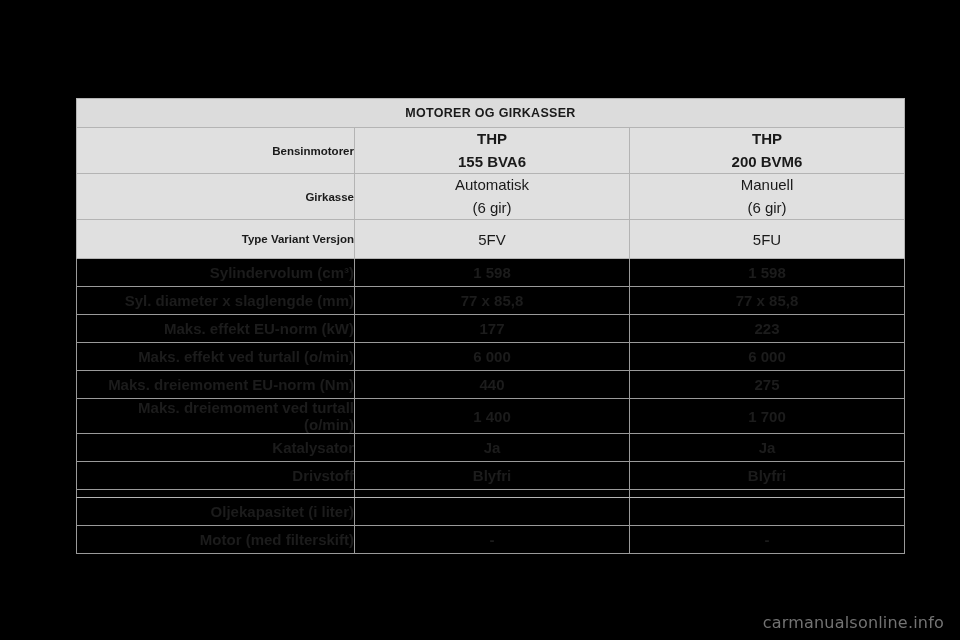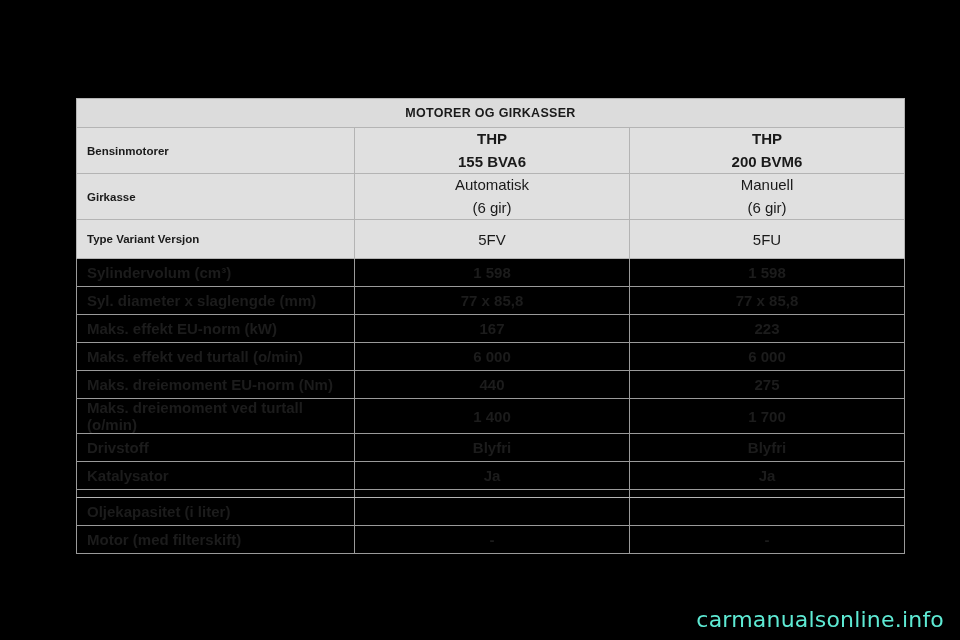--- a/index.html
+++ b/index.html
@@ -53,21 +53,21 @@
     font-weight: bold;
     font-size: 12.5px;
     letter-spacing: .3px;
     height: 28px;
     background: #dcdcdc !important;
   }
   .lbl {
     font-weight: bold;
     font-size: 11.5px;
     padding-left: 10px !important;
-    text-align: left;
+    text-align: right;
   }
   .val {
     text-align: center;
     font-size: 15px;
   }
   .val.b { font-weight: bold; }
   .r-2line { height: 42px; }
   .r-1line { height: 38px; }
   .ln { display: block; line-height: 1.5; }
 
@@ -94,22 +94,22 @@
     border-bottom: 1px solid #b4b4b4;
   }
 
   .dash { font-weight: bold; }
 
   
   .watermark {
     position: absolute;
     right: 16px;
     bottom: 8px;
-    color: #5eead4;
-    font-size: 22px;
+    color: #737373;
+    font-size: 16px;
     letter-spacing: .2px;
     font-family: "DejaVu Sans", sans-serif;
   }
 </style>
 </head>
 <body>
 
 <div class="page">
 
   <table class="spec-table">
@@ -161,47 +161,47 @@
         <td class="val">1 598</td>
         <td class="val">1 598</td>
       </tr>
       <tr>
         <td class="lbl">Syl. diameter x slaglengde (mm)</td>
         <td class="val">77 x 85,8</td>
         <td class="val">77 x 85,8</td>
       </tr>
       <tr>
         <td class="lbl">Maks. effekt EU-norm (kW)</td>
-        <td class="val">167</td>
+        <td class="val">177</td>
         <td class="val">223</td>
       </tr>
       <tr>
         <td class="lbl">Maks. effekt ved turtall (o/min)</td>
         <td class="val">6 000</td>
         <td class="val">6 000</td>
       </tr>
       <tr>
         <td class="lbl">Maks. dreiemoment EU-norm (Nm)</td>
         <td class="val">440</td>
         <td class="val">275</td>
       </tr>
       <tr>
         <td class="lbl">Maks. dreiemoment ved turtall (o/min)</td>
         <td class="val">1 400</td>
         <td class="val">1 700</td>
       </tr>
       <tr>
+        <td class="lbl">Katalysator</td>
+        <td class="val">Ja</td>
+        <td class="val">Ja</td>
+      </tr>
+      <tr>
         <td class="lbl">Drivstoff</td>
         <td class="val">Blyfri</td>
         <td class="val">Blyfri</td>
-      </tr>
-      <tr>
-        <td class="lbl">Katalysator</td>
-        <td class="val">Ja</td>
-        <td class="val">Ja</td>
       </tr>
     </tbody>
 
     <tbody>
       <tr class="blockgap">
         <td></td>
         <td></td>
         <td></td>
       </tr>
     </tbody>

